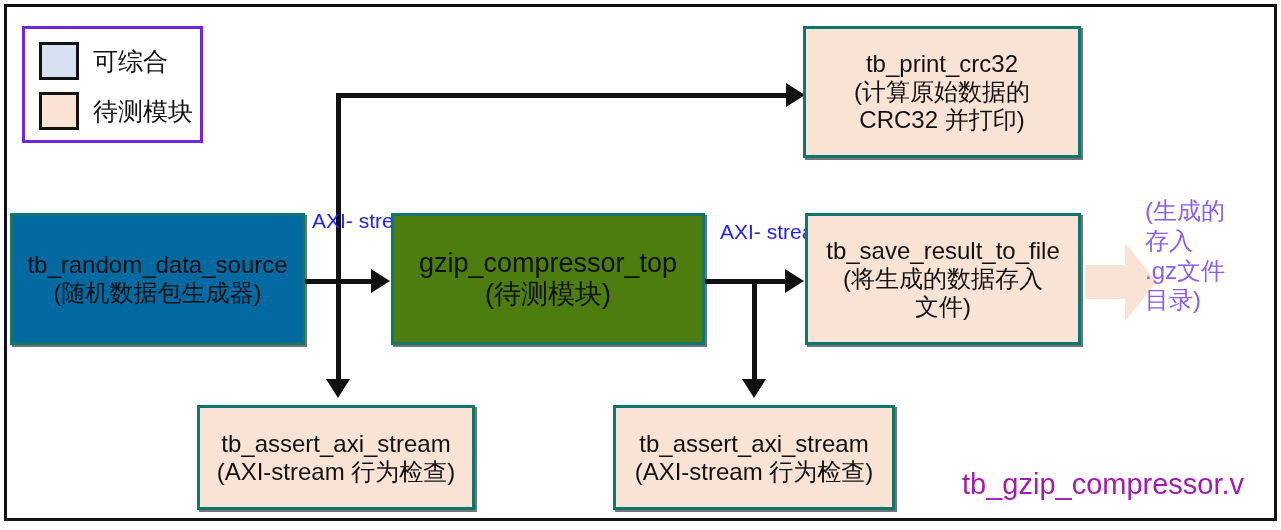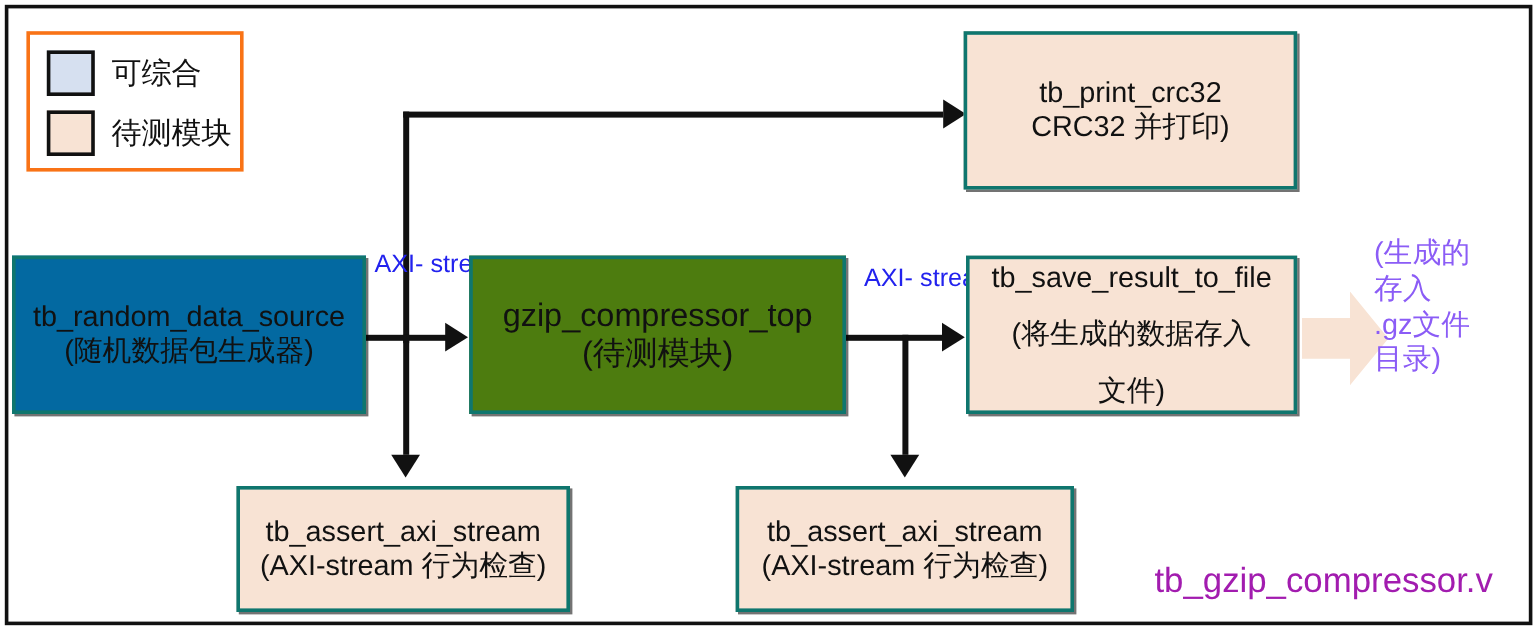--- a/index.html
+++ b/index.html
@@ -18,21 +18,21 @@
     position:absolute;
     left:4px;top:4px;width:1273px;height:517px;
     border:3px solid #111111;
     box-sizing:border-box;
     background:#ffffff;
   }
   
   .legend{
     position:absolute;
     left:22px;top:26px;width:181px;height:117px;
-    border:3px solid #f97316;
+    border:3px solid #6d28d9;
     box-sizing:border-box;
     background:#ffffff;
   }
   .legend-row{
     position:absolute;
     left:14px;
     display:flex;align-items:center;
   }
   .legend-row.r0{top:13px;}
   .legend-row.r1{top:63px;}
@@ -60,21 +60,21 @@
     justify-content:center;
     text-align:center;
     color:#111111;
     line-height:1.16;
     box-shadow:2px 2px 0 rgba(0,0,0,0.55);
   }
   .block .ln{display:block;white-space:nowrap;}
   .b-crc32{left:803px;top:26px;width:278px;height:132px;font-size:24px;}
   .b-src  {left:10px;top:213px;width:295px;height:132px;font-size:24px;}
   .b-dut  {left:391px;top:213px;width:314px;height:132px;font-size:27px;}
-  .b-save {left:805px;top:213px;width:276px;height:132px;font-size:24px;gap:19px;}
+  .b-save {left:805px;top:213px;width:276px;height:132px;font-size:24px;}
   .b-as1  {left:197px;top:405px;width:278px;height:105px;font-size:24px;}
   .b-as2  {left:613px;top:405px;width:282px;height:105px;font-size:24px;}
 
   
   .hline{position:absolute;background:#111111;height:5px;}
   .vline{position:absolute;background:#111111;width:5px;}
   .arrow-r{
     position:absolute;
     width:0;height:0;
     border-top:12px solid transparent;
@@ -156,20 +156,21 @@
     <span class="ln">AXI-</span>
     <span class="ln">stream</span>
   </div>
   <div class="axi" style="left:720px;top:220px;">
     <span class="ln">AXI-</span>
     <span class="ln">stream</span>
   </div>
 
   <div class="block b-crc32" style="background:#f8e3d4;">
     <span class="ln">tb_print_crc32</span>
+    <span class="ln">(计算原始数据的</span>
     <span class="ln">CRC32 并打印)</span>
   </div>
 
   <div class="block b-src" style="background:#0369a1;">
     <span class="ln">tb_random_data_source</span>
     <span class="ln">(随机数据包生成器)</span>
   </div>
 
   <div class="block b-dut" style="background:#4d7c0f;">
     <span class="ln">gzip_compressor_top</span>

